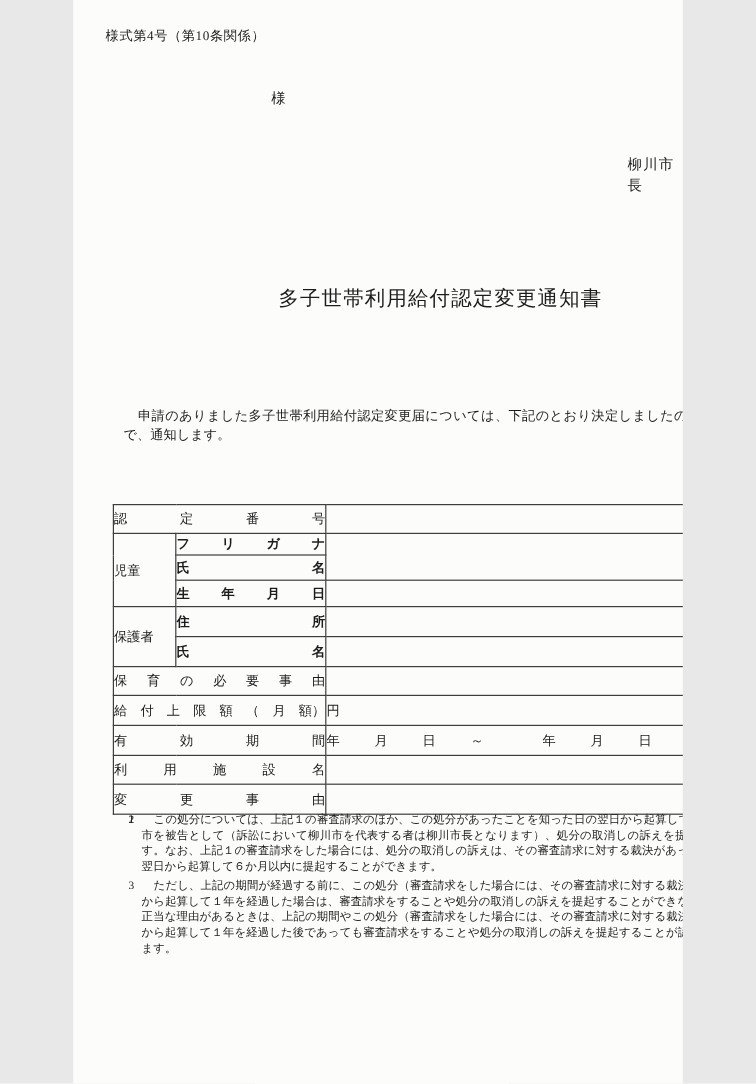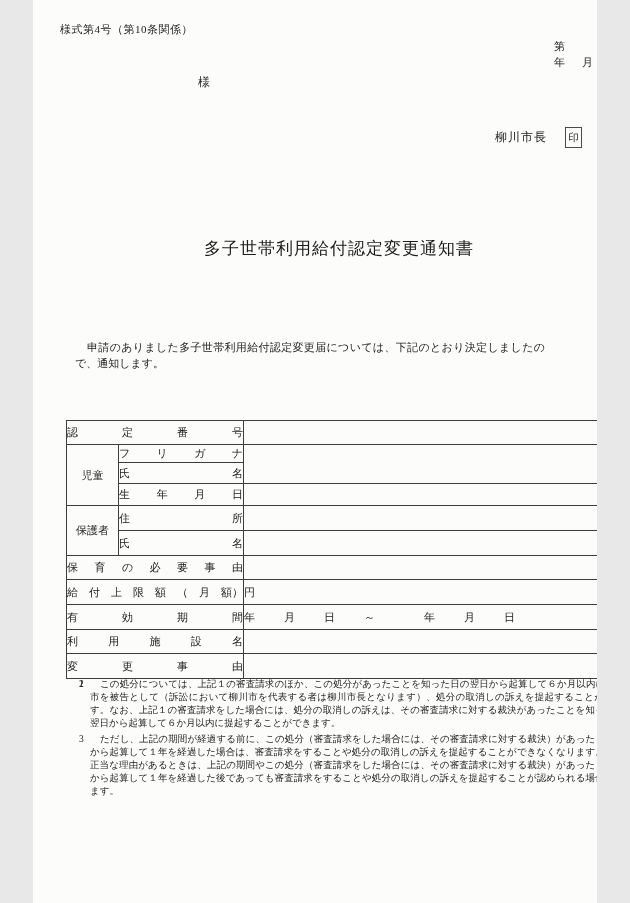--- a/index.html
+++ b/index.html
@@ -2,21 +2,21 @@
 <html><head>
 <meta charset="utf-8">
 <style>
   html,body{margin:0;padding:0;}
   body{
     background:#e8e8e8;
     font-family:"Liberation Serif","DejaVu Serif",serif;
   }
   .page{
     position:relative;
-    width:564px;height:903px;
+    width:508px;height:903px;
     margin:0 auto;
     background:#fcfcfb;
     color:#1c1c1c;
     overflow:hidden;
   }
   .abs{position:absolute;}
   .form-number{left:27px;top:22px;font-size:11px;letter-spacing:.5px;}
   .docno-line{left:521px;top:39px;width:67px;display:flex;justify-content:space-between;font-size:11px;}
   .date-line{left:521px;top:55px;width:67px;display:flex;justify-content:space-between;font-size:11px;}
   .addressee{left:165px;top:74px;font-size:12px;}
@@ -42,22 +42,22 @@
     font-size:11px;
   }
   table.main td{
     border:1px solid #3d3d3d;
     padding:0;
     vertical-align:middle;
     overflow:hidden;
   }
   table.main{border:1.5px solid #3d3d3d;margin-top:28px;}
   td.lb{ text-align:justify;text-align-last:justify;padding:0 12px; }
-  td.lb2{ text-align:justify;text-align-last:justify;padding:0 11px; }
-  td.grp{ text-align:center; }
+  td.lb2{ text-align:justify;text-align-last:justify;padding:0 11px;font-weight:bold; }
+  td.grp{ text-align:left; }
   td.val{ padding:0 4px; }
   td.val-yen{ padding:0 0 0 228px; }
   td.val-validity{ padding:0 0 0 28px; letter-spacing:9px; white-space:nowrap; }
   .notes{
     left:27px;top:675px;width:574px;
     font-size:9.5px;line-height:13px;
     text-align:justify;
   }
   .notes-heading{font-size:10px;margin-bottom:3px;letter-spacing:.5px;}
   .note-item{position:relative;padding-left:30px;margin-top:3px;text-indent:10px;}

